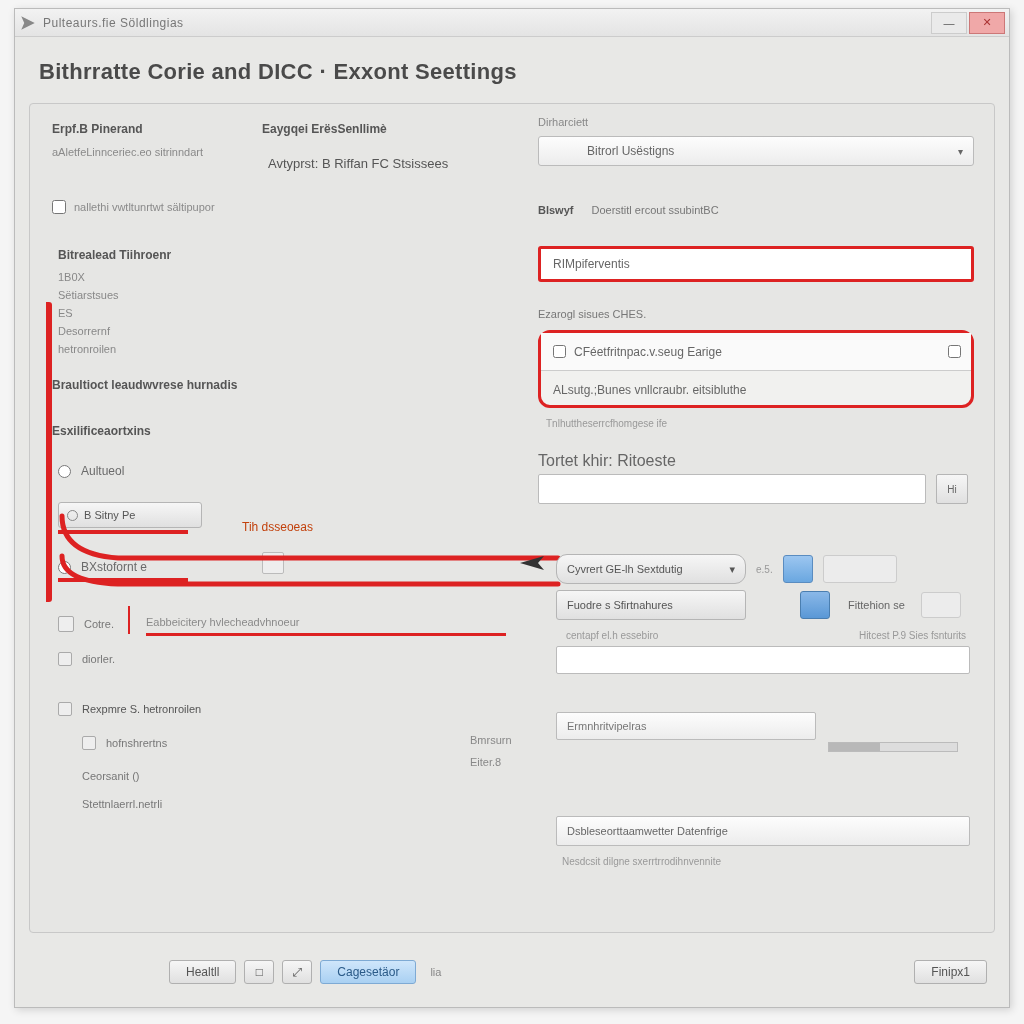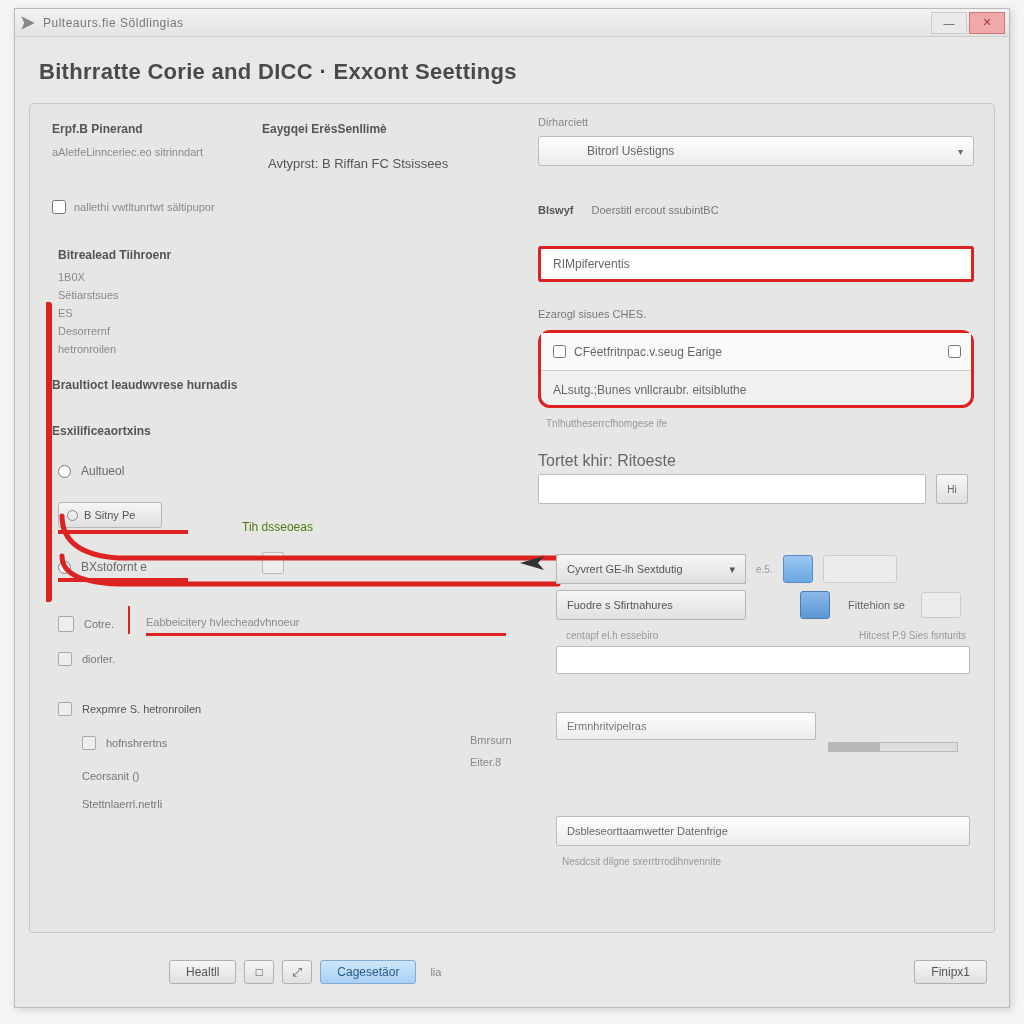--- a/index.html
+++ b/index.html
@@ -37,24 +37,24 @@
 .g1-title { font-weight: 600; font-size: 12px; color: #555; margin-bottom: 6px; }
 .g1-row { font-size: 11px; color: #888; line-height: 18px; }
 
 .l-brand { position: absolute; top: 256px; left: 0; font-size: 12px; color: #555; font-weight: 600; }
 
 .l-sect { position: absolute; top: 302px; left: 0; font-size: 12px; color: #555; font-weight: 600; }
 
 .l-radio { position: absolute; top: 342px; left: 6px; display: flex; align-items: center; gap: 10px; }
 .l-radio input { width: 13px; height: 13px; }
 
-.l-btn1 { position: absolute; top: 380px; left: 6px; width: 104px; height: 26px; background: linear-gradient(#f6f6f6,#e0e0e0); border: 1px solid #b5b5b5; border-radius: 3px; font-size: 11px; color: #555; display: flex; align-items: center; gap: 6px; padding: 0 8px; }
+.l-btn1 { position: absolute; top: 380px; left: 6px; width: 144px; height: 26px; background: linear-gradient(#f6f6f6,#e0e0e0); border: 1px solid #b5b5b5; border-radius: 3px; font-size: 11px; color: #555; display: flex; align-items: center; gap: 6px; padding: 0 8px; }
 .l-btn1 .r { width: 11px; height: 11px; border: 1px solid #888; border-radius: 50%; }
 .l-redbar1 { position: absolute; top: 408px; left: 6px; width: 130px; height: 4px; background: #d22; }
-.l-tdsc { position: absolute; top: 398px; left: 190px; font-size: 12px; color: #4d7c0f; }
+.l-tdsc { position: absolute; top: 398px; left: 190px; font-size: 12px; color: #c2410c; }
 
 .l-radio2 { position: absolute; top: 438px; left: 6px; display: flex; align-items: center; gap: 10px; }
 .l-radio2 input { width: 13px; height: 13px; }
 .l-redbar2 { position: absolute; top: 456px; left: 6px; width: 130px; height: 4px; background: #d22; }
 .l-sq { position: absolute; top: 430px; left: 210px; width: 22px; height: 22px; border: 1px solid #bbb; background: #eee; border-radius: 2px; }
 
 .l-ctrls { position: absolute; top: 494px; left: 6px; display: flex; align-items: center; gap: 10px; }
 .l-ctrls .ic { width: 16px; height: 16px; border: 1px solid #aaa; border-radius: 2px; background: #eee; }
 .l-ctrls .txt { font-size: 11px; color: #777; }
 .pipe { position: absolute; top: 484px; left: 76px; width: 2px; height: 28px; background: #d22; }
@@ -93,21 +93,21 @@
 
 .r-sub3 { position: absolute; top: 296px; left: 8px; font-size: 10px; color: #999; }
 .r-lbl3 { position: absolute; top: 330px; left: 0; font-size: 16px; color: #666; }
 .r-input3 { position: absolute; top: 352px; left: 0; width: 388px; height: 30px; background: #fff; border: 1px solid #bbb; border-radius: 2px; }
 .r-rb { position: absolute; top: 352px; left: 398px; width: 32px; height: 30px; background: linear-gradient(#f6f6f6,#e0e0e0); border: 1px solid #b5b5b5; border-radius: 2px; display:flex; align-items:center; justify-content:center; font-size:10px; color:#666; }
 
 
 .redcurve { position: absolute; pointer-events: none; }
 
 .r-btnrow { position: absolute; top: 432px; left: 18px; display: flex; gap: 10px; align-items: center; }
-.r-btnrow .btn { height: 30px; background: linear-gradient(#f6f6f6,#e0e0e0); border: 1px solid #b5b5b5; border-radius: 0; font-size: 11px; color: #555; display: flex; align-items: center; padding: 0 10px; }
+.r-btnrow .btn { height: 30px; background: linear-gradient(#f6f6f6,#e0e0e0); border: 1px solid #b5b5b5; border-radius: 11px; font-size: 11px; color: #555; display: flex; align-items: center; padding: 0 10px; }
 .r-btnrow .btn.sel { width: 190px; justify-content: space-between; }
 .r-btnrow .sep { color: #999; font-size: 10px; }
 .r-btnrow .bluebox { width: 30px; height: 28px; background: linear-gradient(#9cc6f0,#6aa7e0); border: 1px solid #5a8cc0; border-radius: 3px; }
 .r-btnrow .grey { width: 74px; height: 28px; background: #ececec; border: 1px solid #ccc; border-radius: 3px; }
 
 .r-btnrow2 { position: absolute; top: 468px; left: 18px; display: flex; gap: 10px; align-items: center; }
 .r-btnrow2 .btn { width: 190px; height: 30px; background: linear-gradient(#f6f6f6,#e0e0e0); border: 1px solid #b5b5b5; border-radius: 3px; font-size: 11px; color: #555; display: flex; align-items: center; padding: 0 10px; }
 .r-btnrow2 .bluebox { width: 30px; height: 28px; background: linear-gradient(#8ab8e8,#5a98d6); border: 1px solid #4a7eb0; border-radius: 3px; margin-left: 44px; }
 .r-btnrow2 .lab { font-size: 11px; color: #666; margin-left: 8px; }
 .r-btnrow2 .grey { width: 40px; height: 26px; background: #ececec; border: 1px solid #ccc; border-radius: 3px; margin-left: 6px; }

